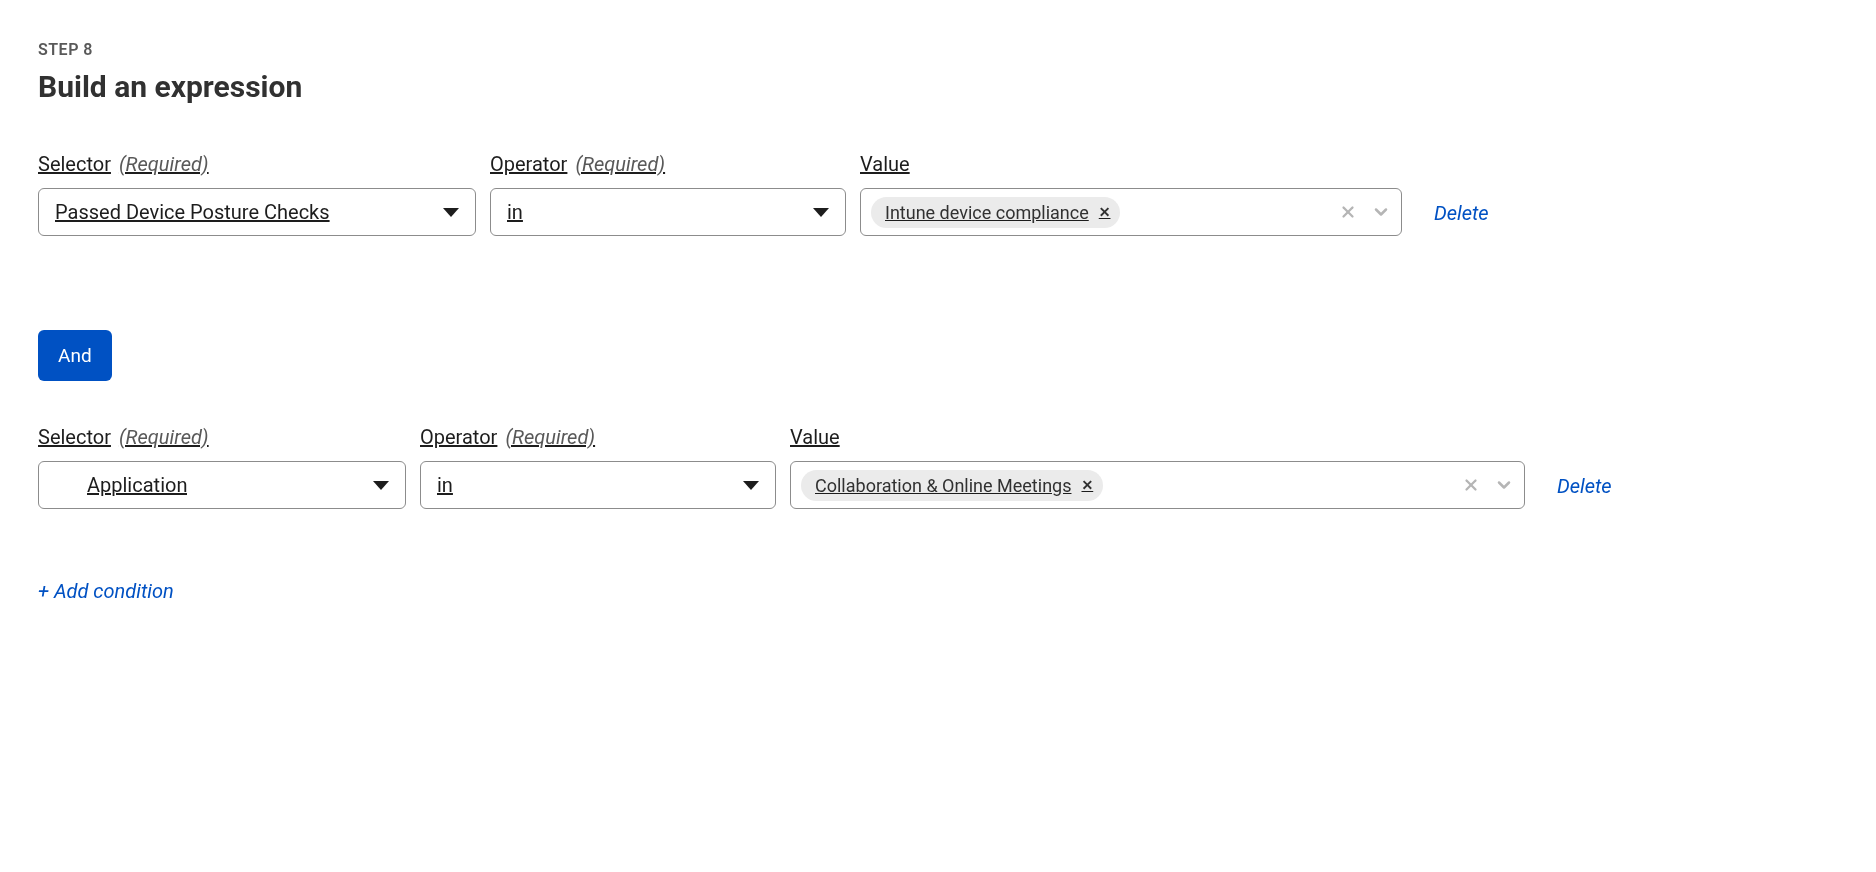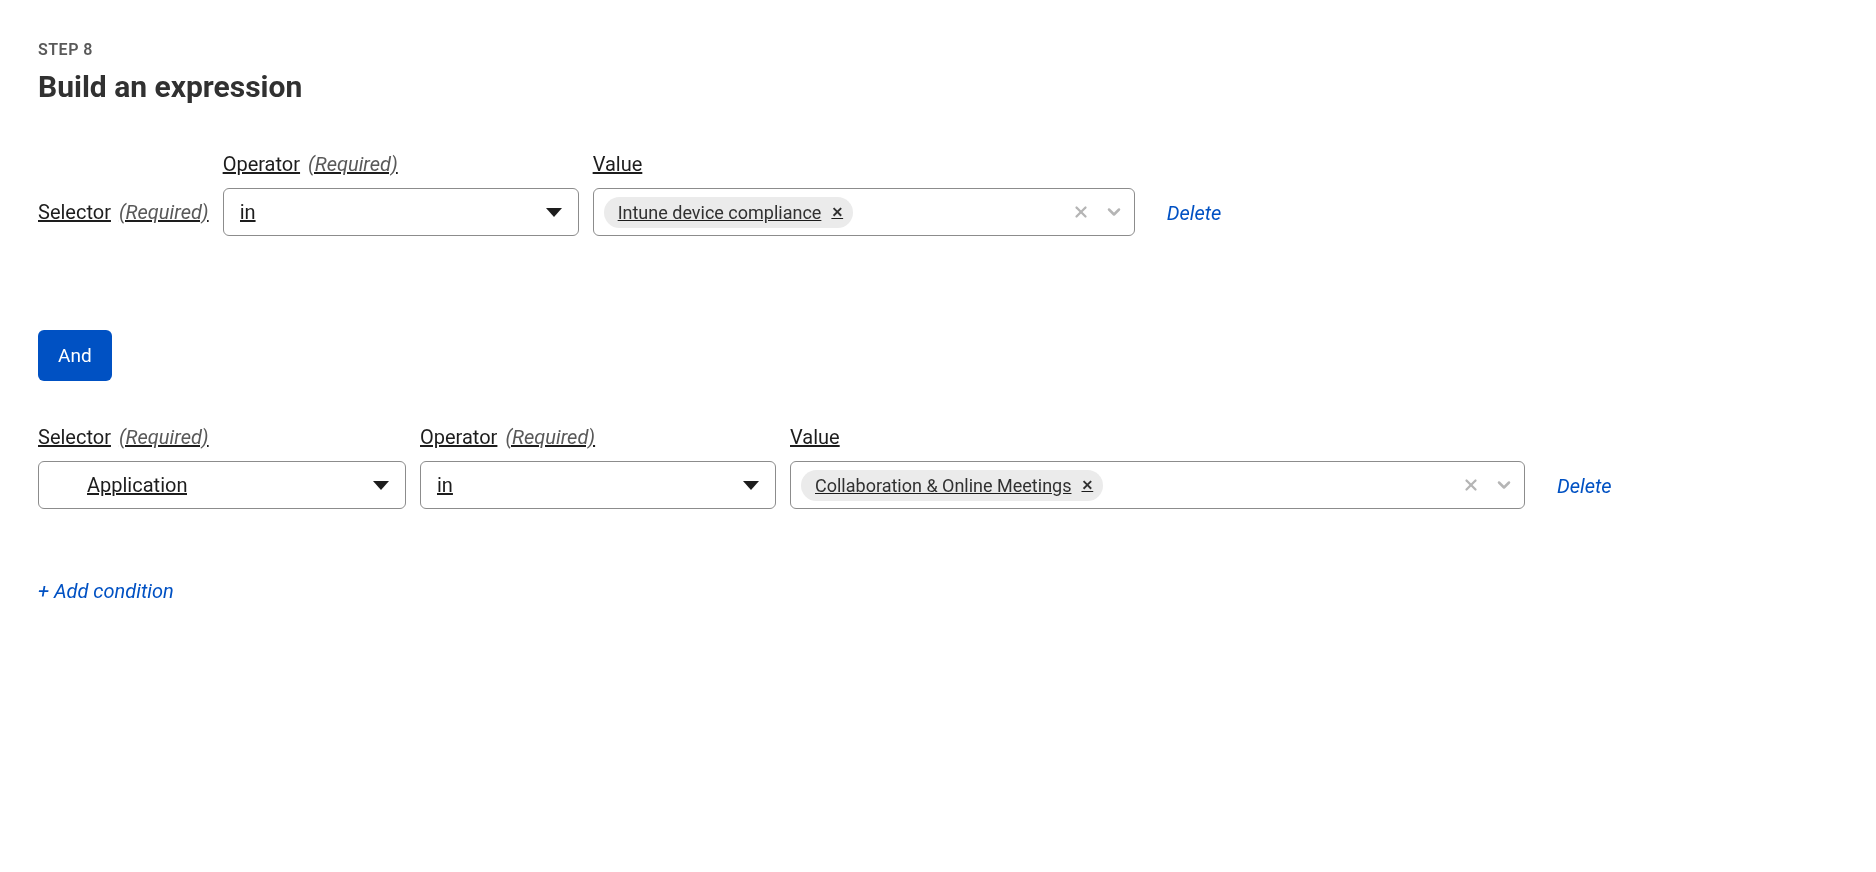--- a/index.html
+++ b/index.html
@@ -186,20 +186,24 @@
 <div class="step-label">STEP 8</div>
 <h1 class="page-title">Build an expression</h1>
 
 
 <div class="expression-row">
 
   <div class="field-group">
     <div class="field-label-row">
       <span class="field-label">Selector</span>
       <span class="field-required">(Required)</span>
+    </div>
+    <div class="select-control w-selector-1">
+      <span class="select-text">Passed Device Posture Checks</span>
+      <span class="caret-down"></span>
     </div>
   </div>
 
   <div class="field-group">
     <div class="field-label-row">
       <span class="field-label">Operator</span>
       <span class="field-required">(Required)</span>
     </div>
     <div class="select-control w-operator-1">
       <span class="select-text">in</span>

